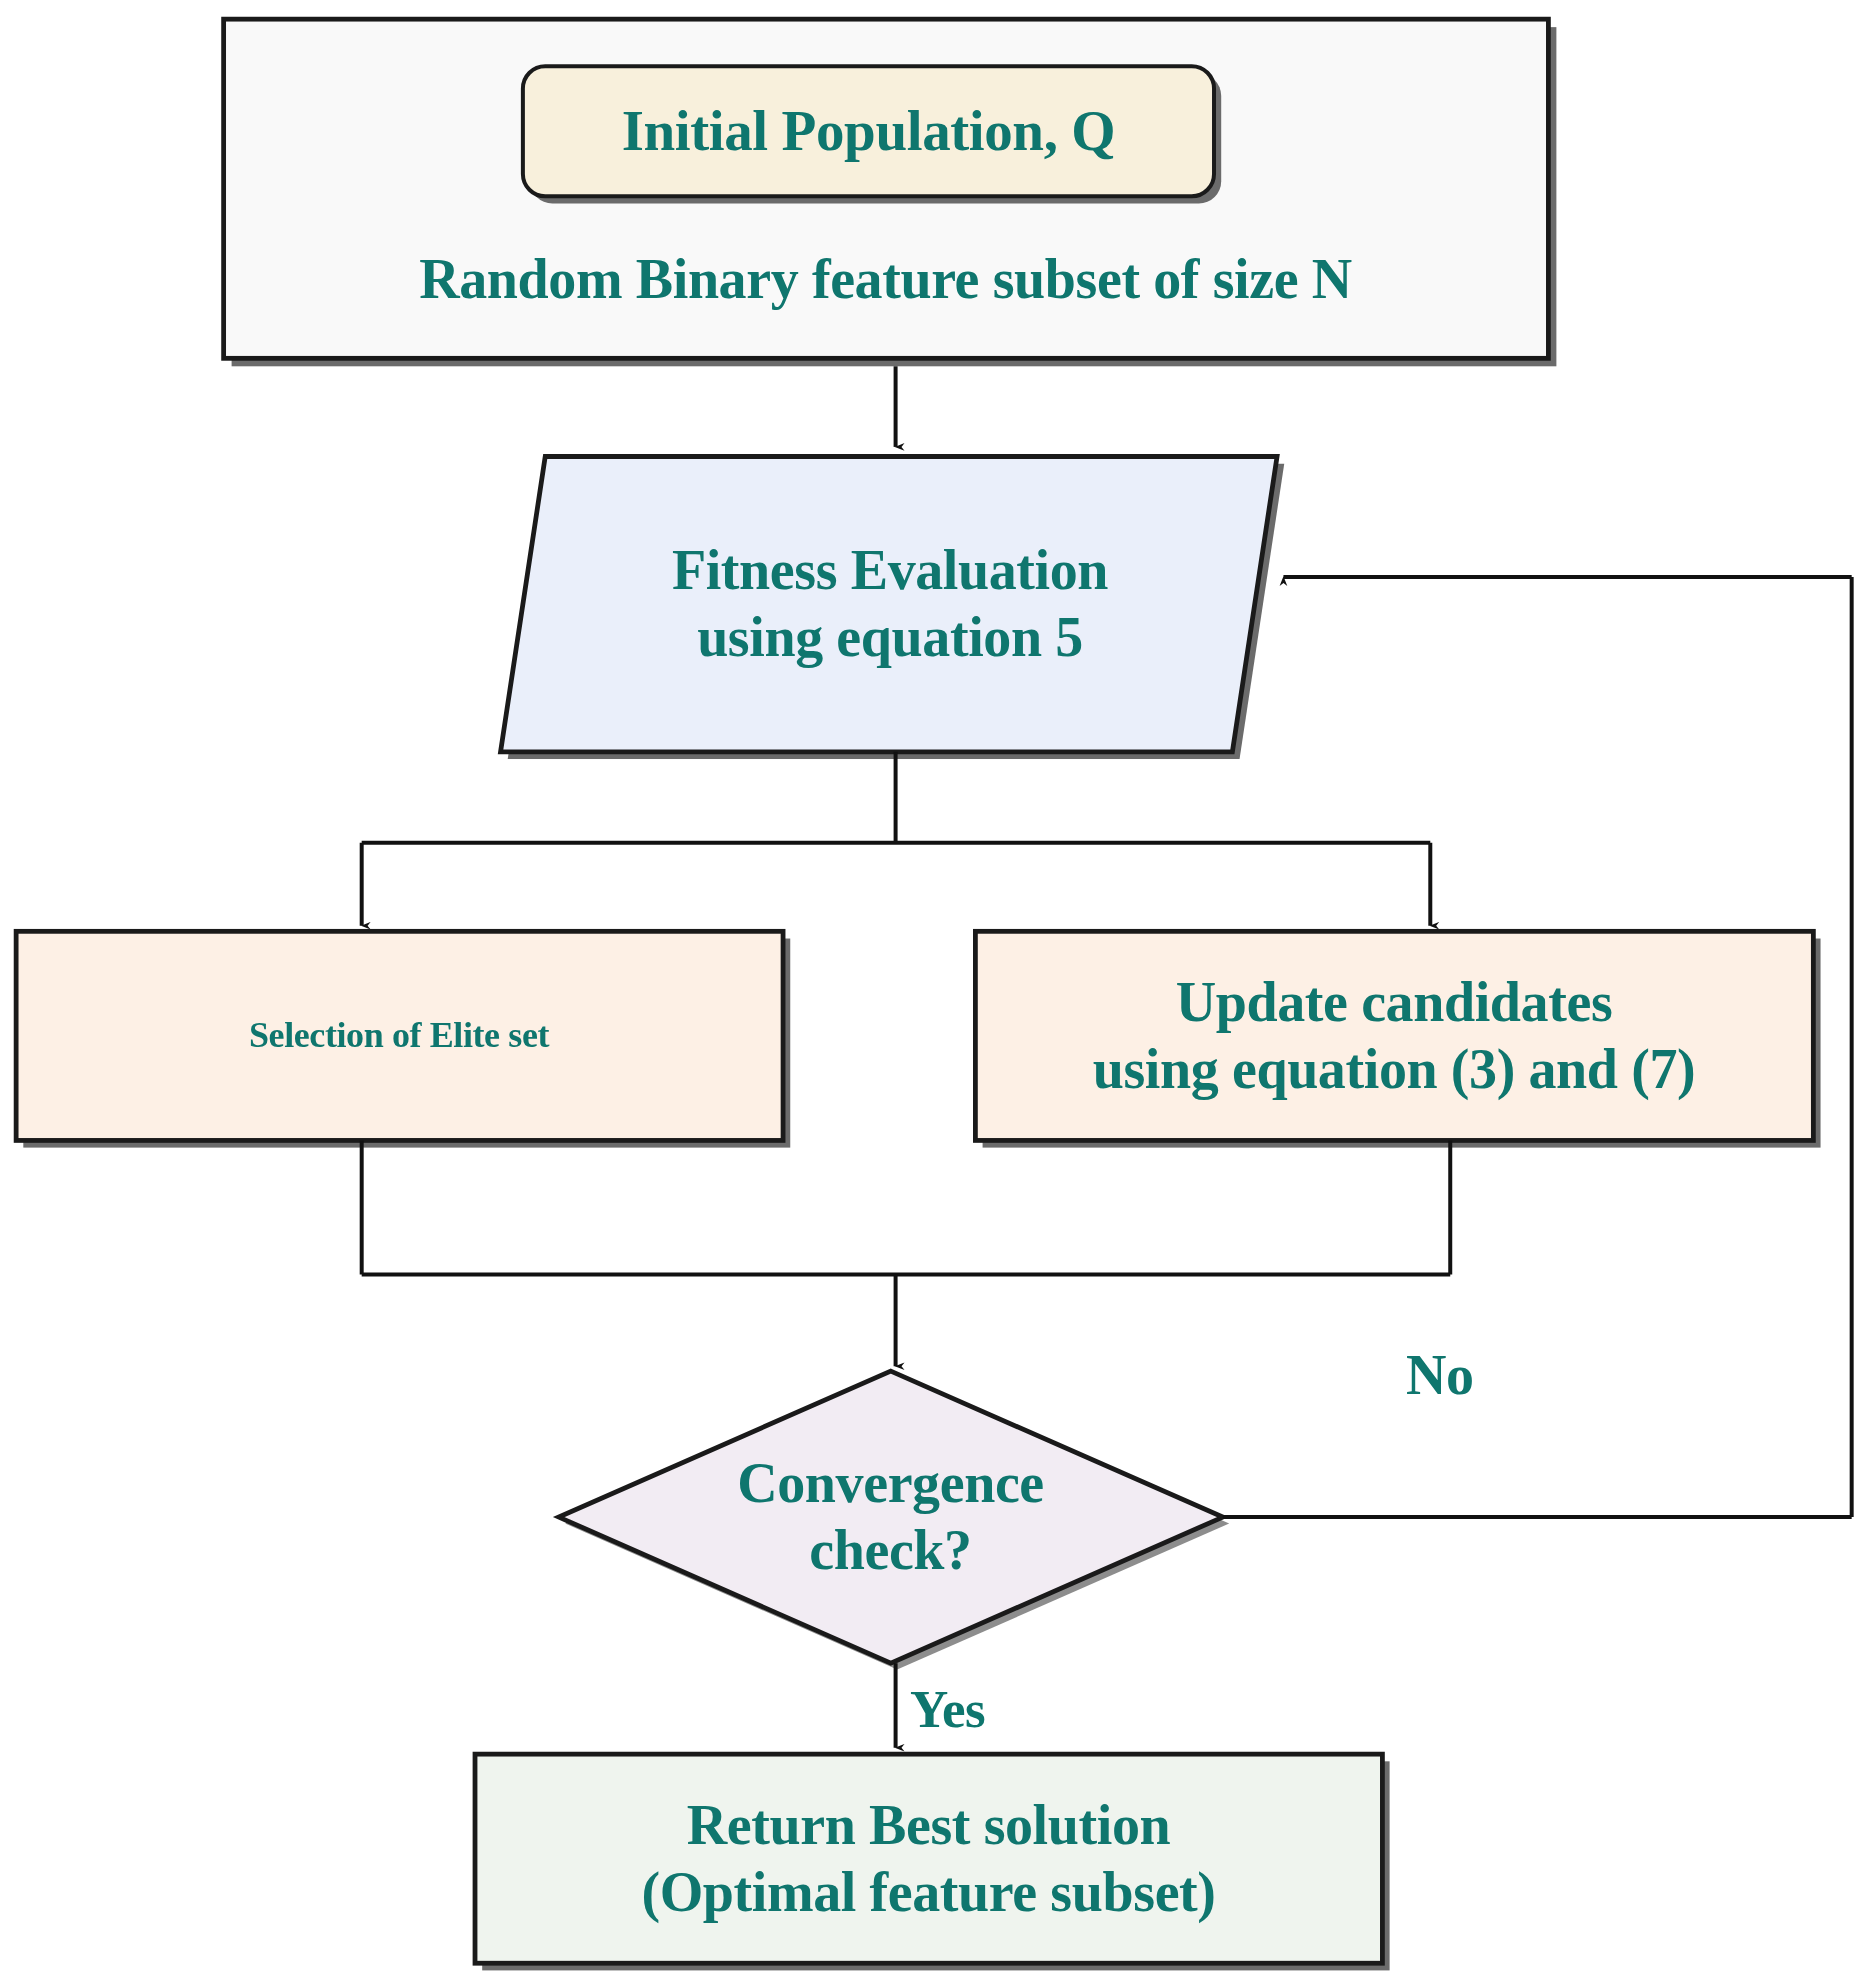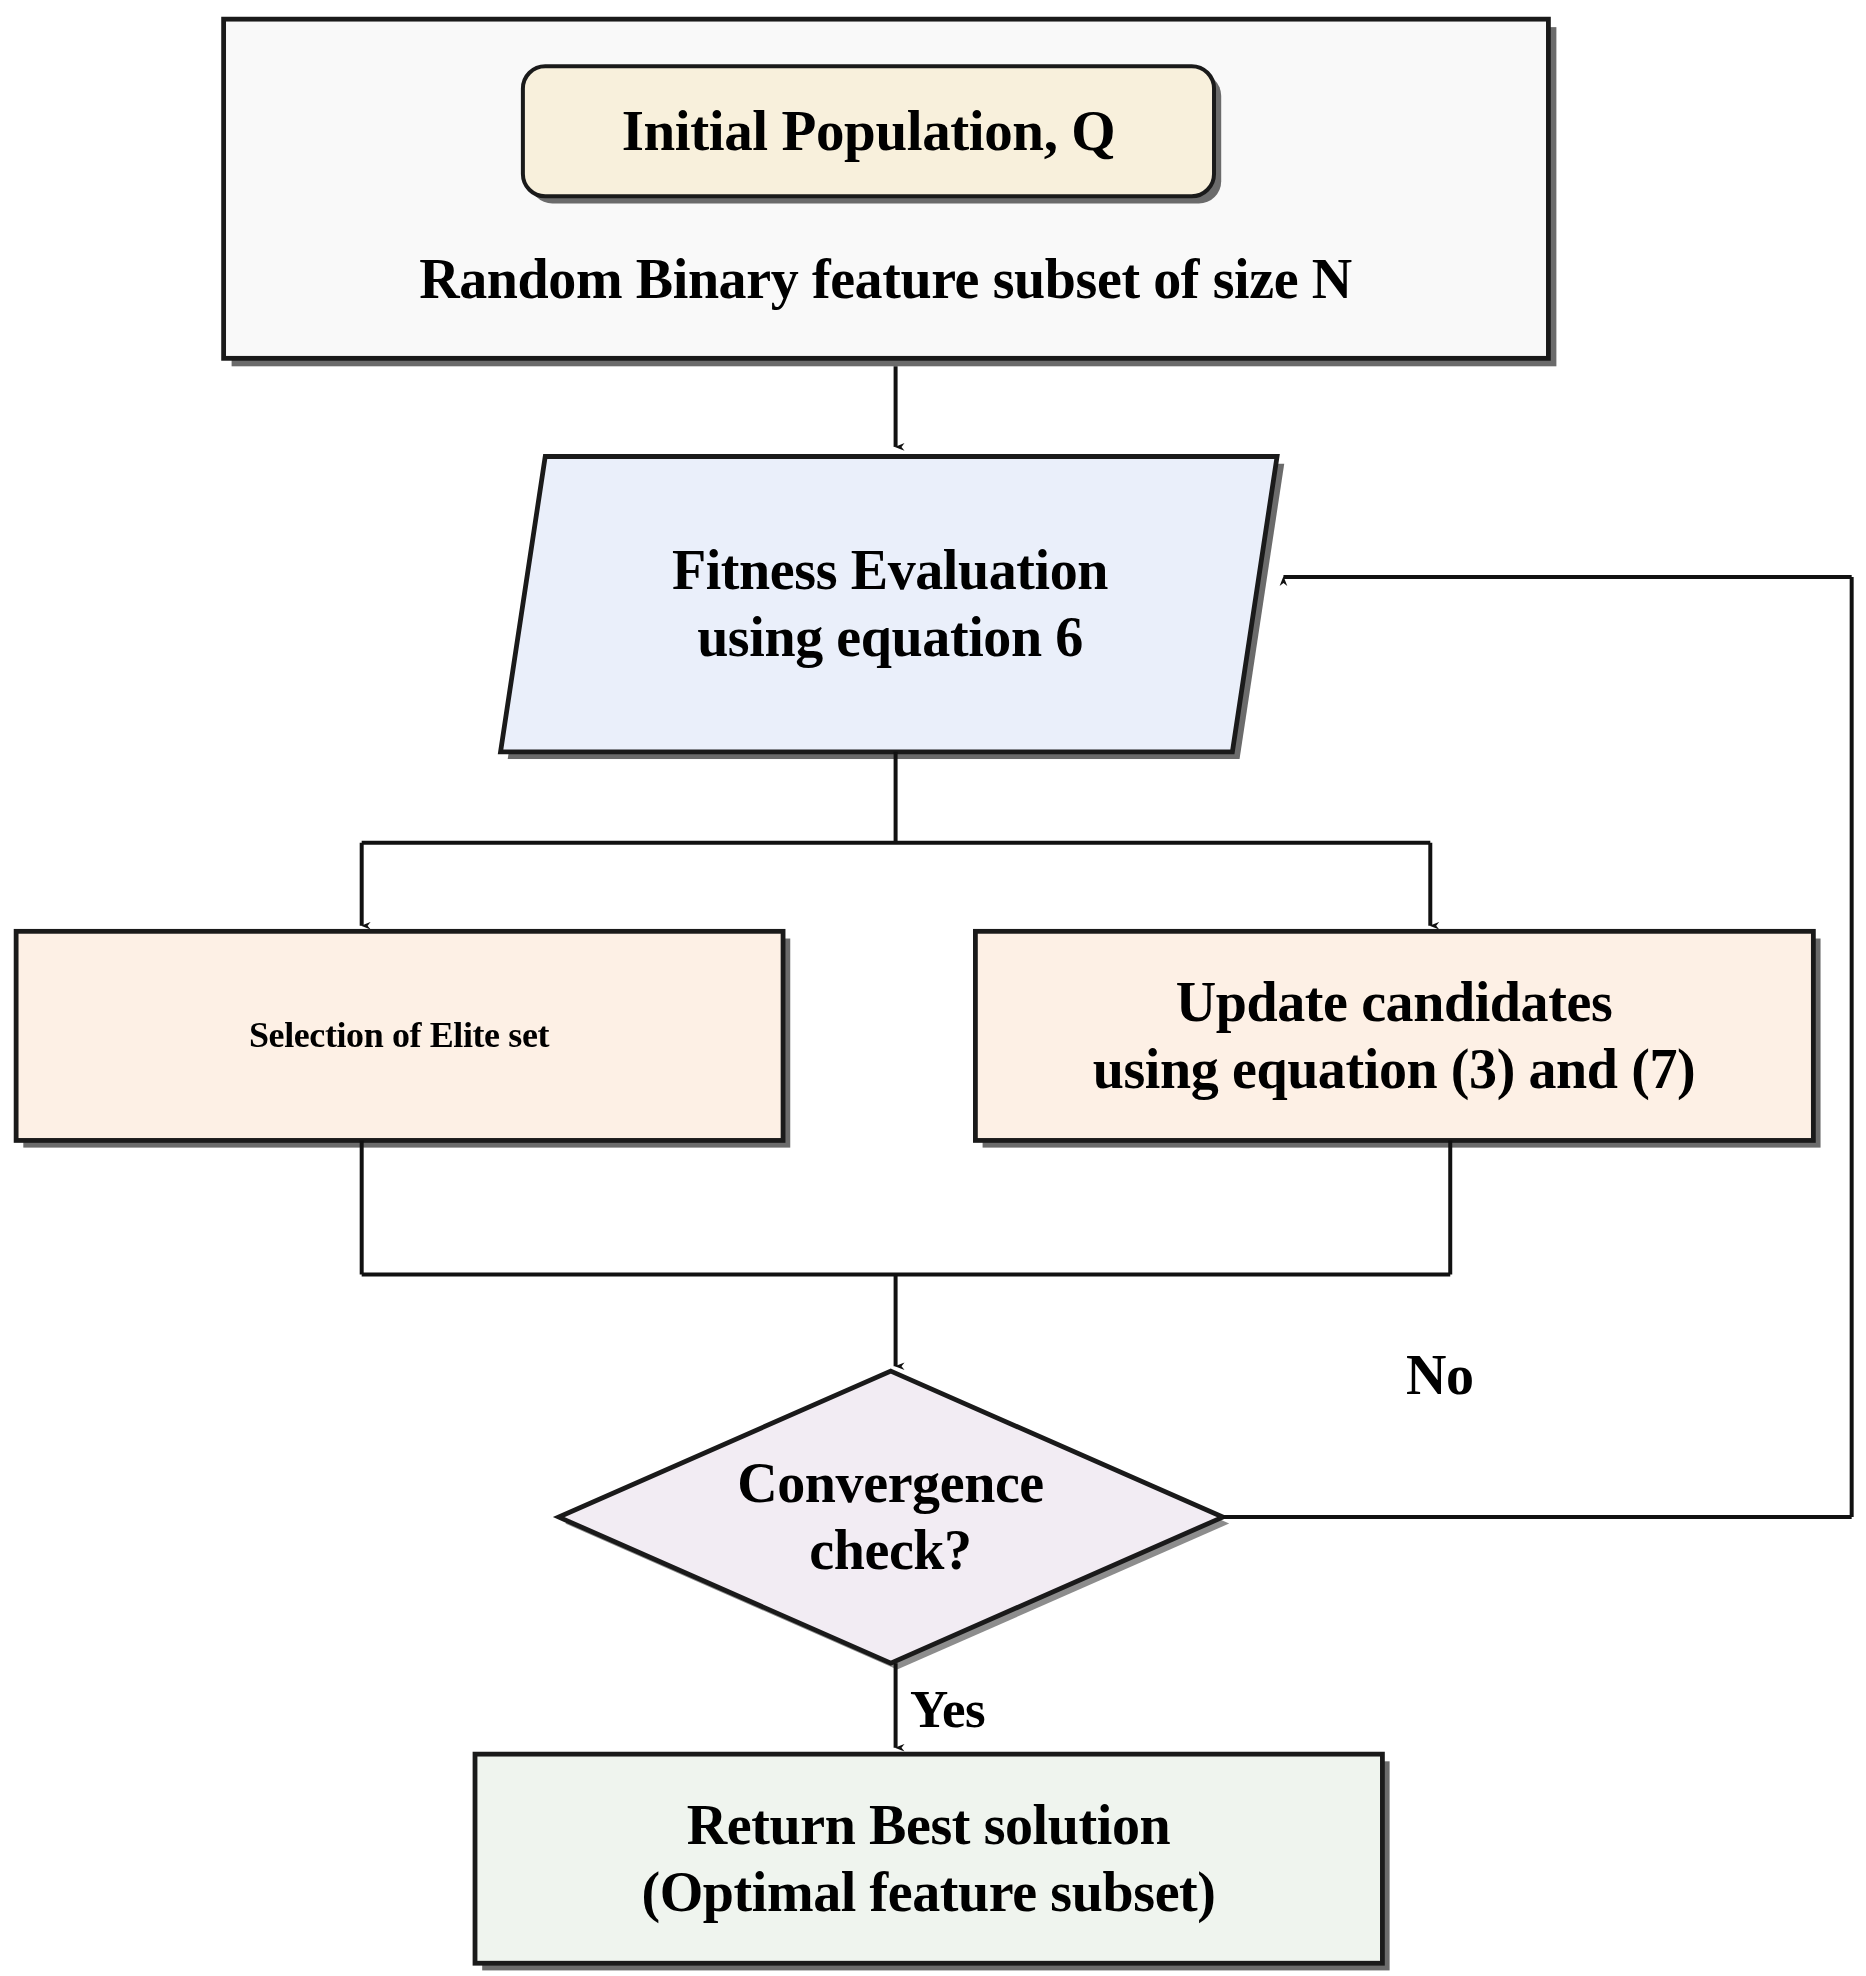--- a/index.html
+++ b/index.html
@@ -25,21 +25,21 @@
     width: 1867px;
     height: 1976px;
   }
   .node-label {
     position: absolute;
     display: flex;
     align-items: center;
     justify-content: center;
     text-align: center;
     font-weight: bold;
-    color: #000000;
+    color: #0f766e;
     line-height: 1.18;
     letter-spacing: -0.4px;
     pointer-events: none;
     white-space: pre-line;
   }
   
   #lbl-initial-population {
     left: 523px; top: 66px; width: 691px; height: 130px;
     font-size: 57px;
   }
@@ -129,21 +129,21 @@
 
     <rect x="604" y="2207" width="1137" height="262" fill="#6b6b6b"></rect>
     <rect x="595" y="2198" width="1137" height="262" fill="#eff4ee" stroke="#1a1a1a" stroke-width="6"></rect>
   </svg>
 
   <div class="node-label" id="lbl-initial-population">Initial Population, Q</div>
 
   <div class="node-label" id="lbl-outer-caption">Random Binary feature subset of size N</div>
 
   <div class="node-label" id="lbl-fitness">Fitness Evaluation
-using equation 6</div>
+using equation 5</div>
 
   <div class="node-label" id="lbl-elite">Selection of Elite set</div>
 
   <div class="node-label" id="lbl-update">Update candidates
 using equation (3) and (7)</div>
 
   <div class="node-label" id="lbl-return">Return Best solution
 (Optimal feature subset)</div>
 
   <div class="node-label" id="lbl-convergence">Convergence

